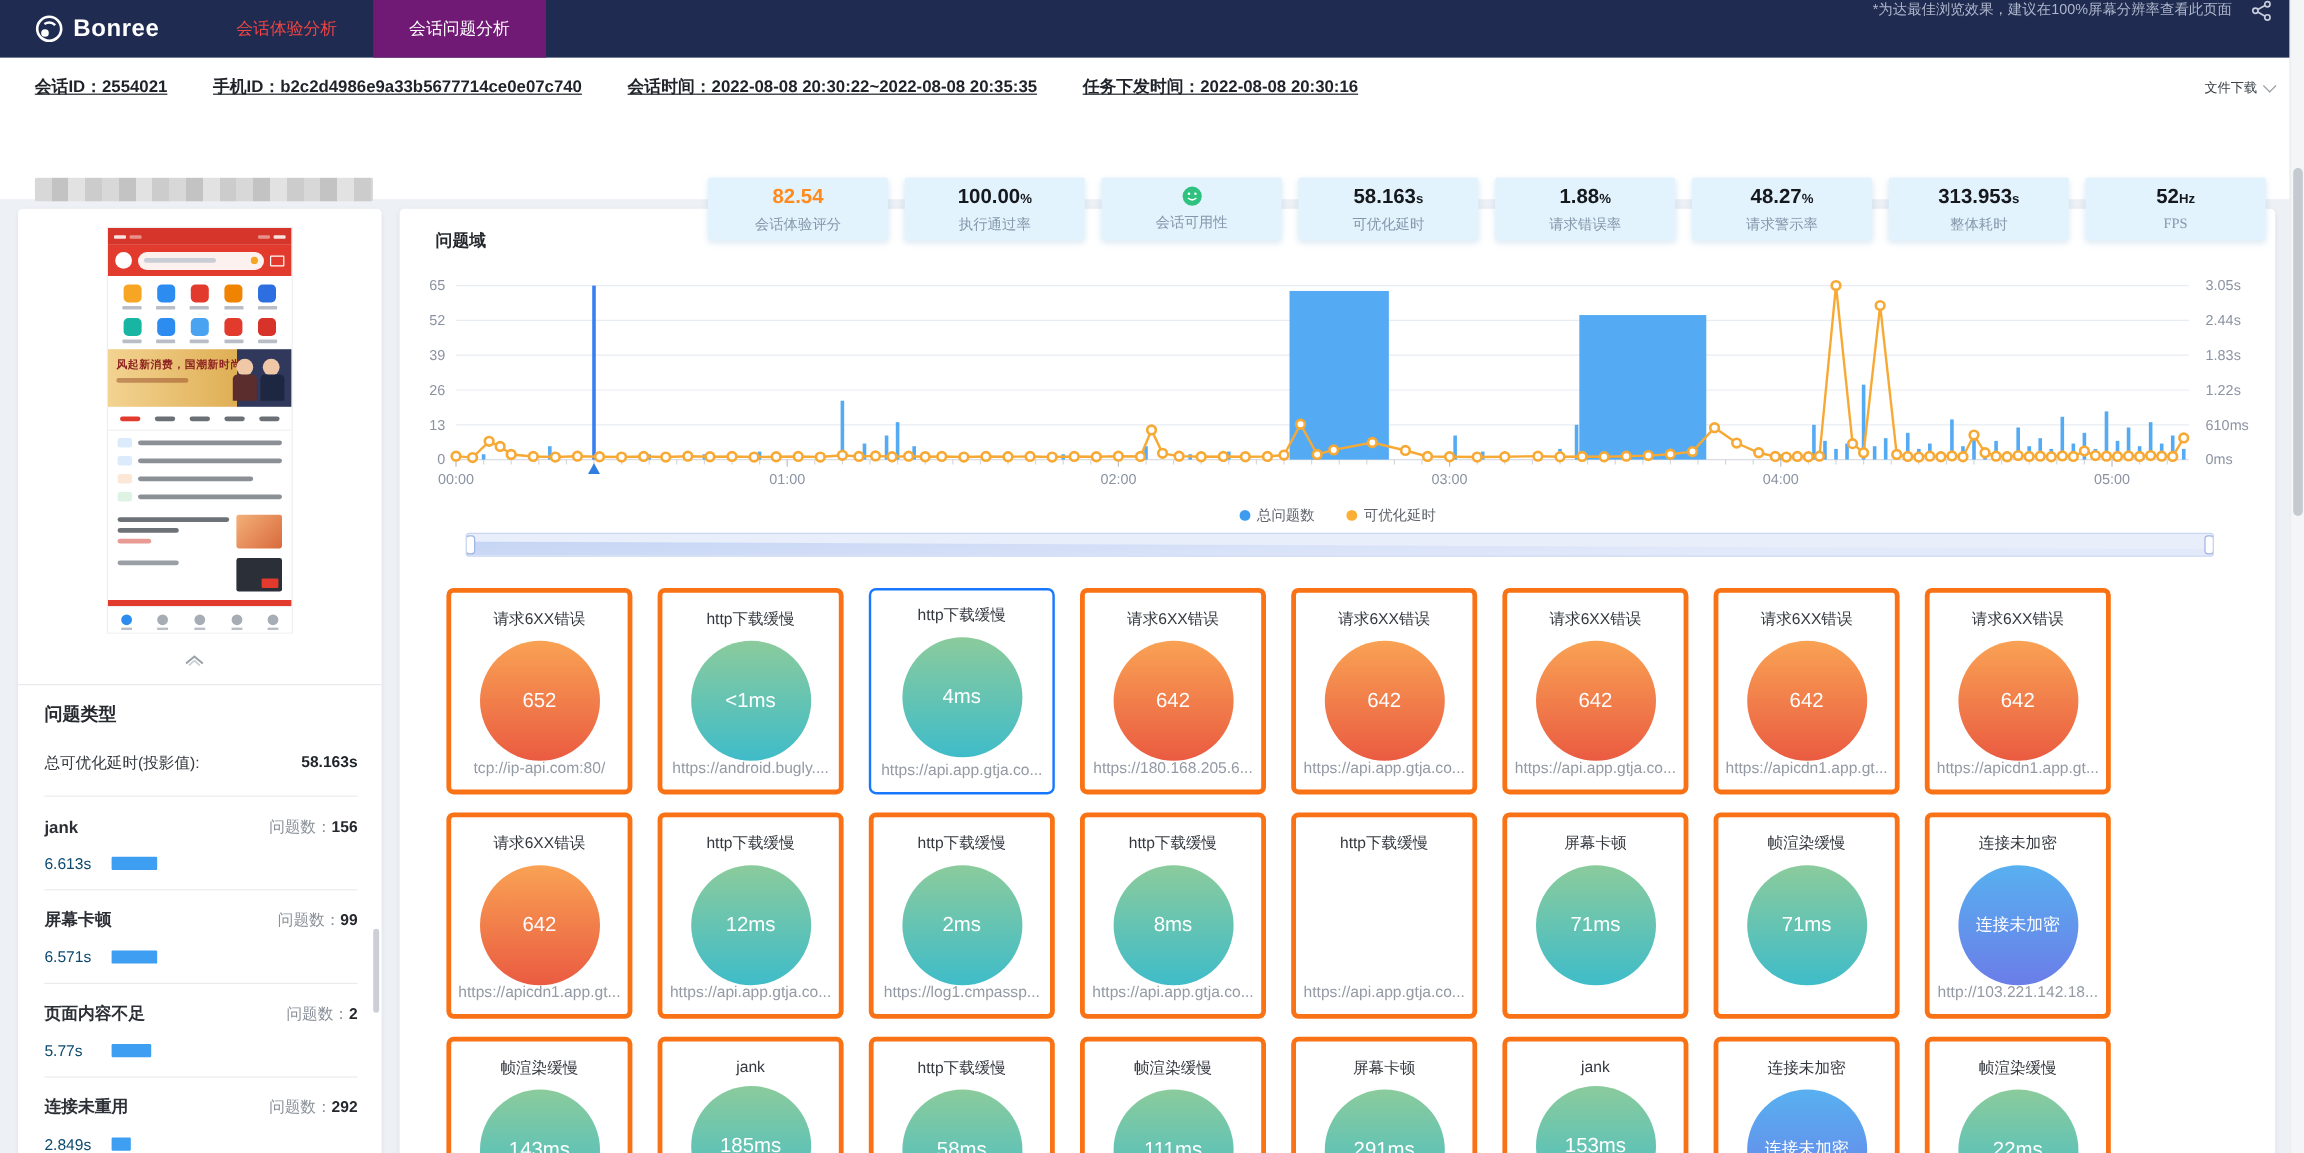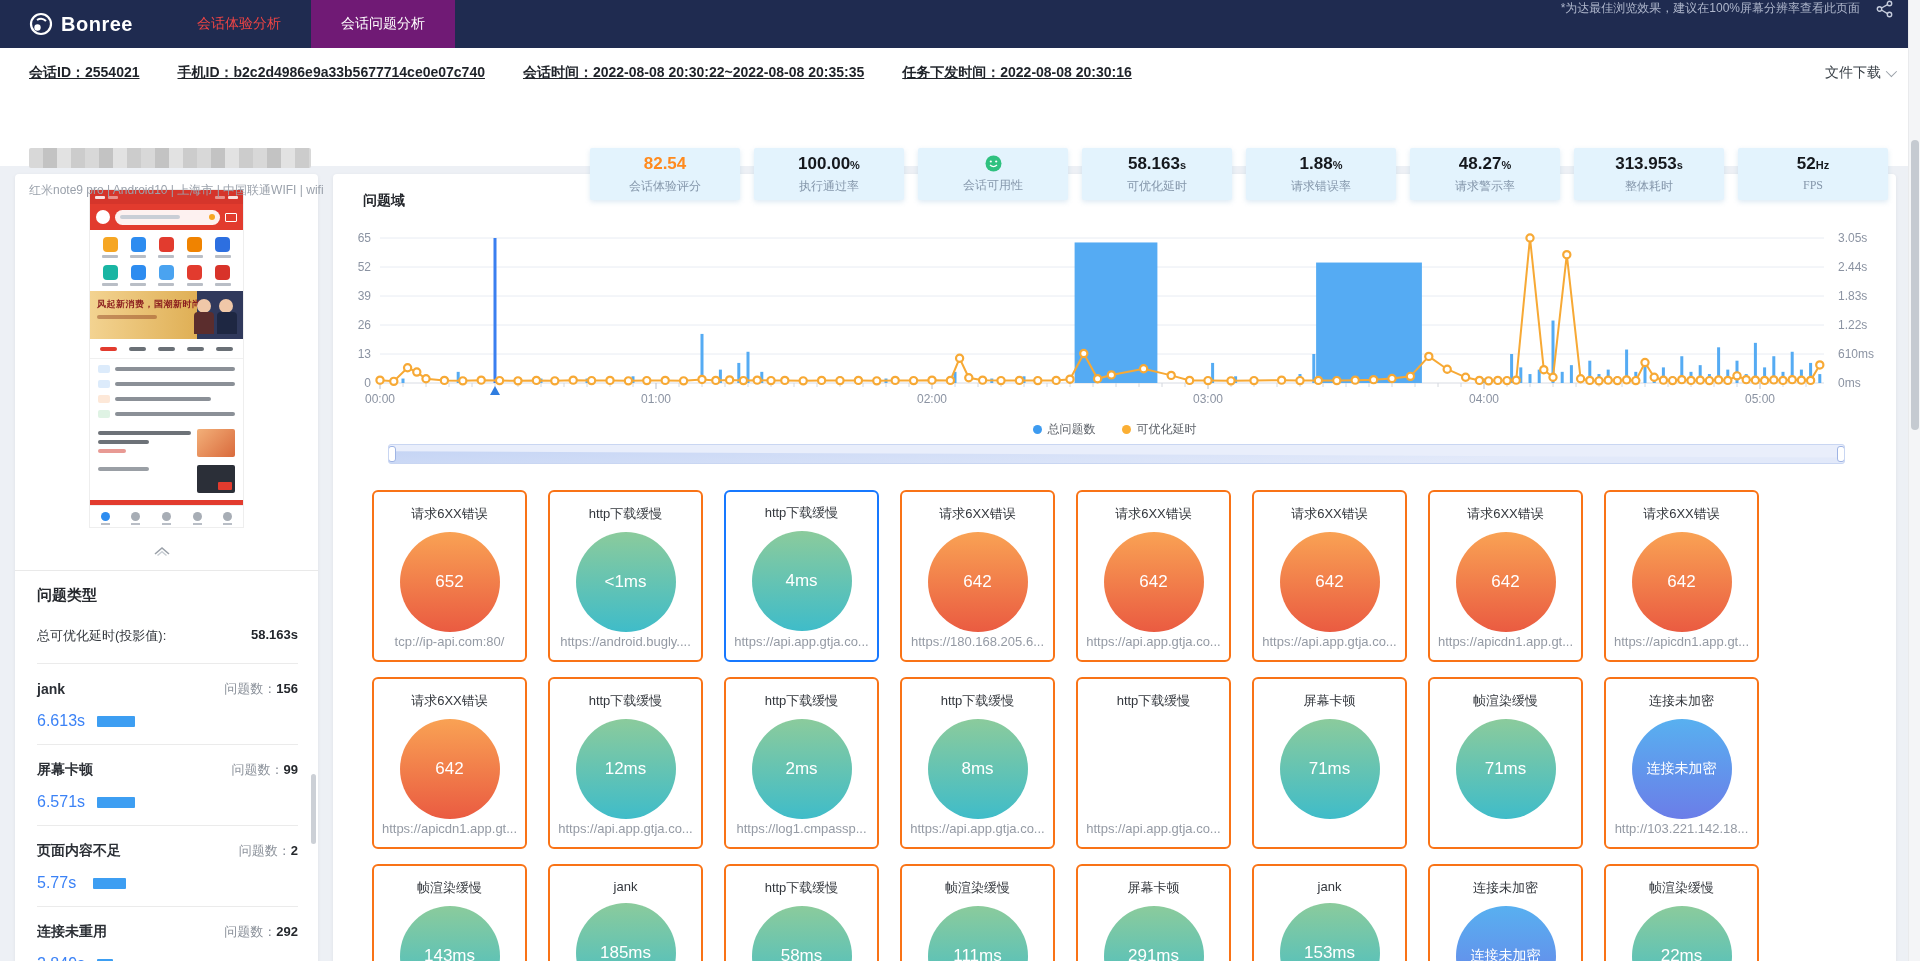--- a/index.html
+++ b/index.html
@@ -11,21 +11,21 @@
   .logo-text { color:#fff; font-size:20px; font-weight:600; letter-spacing:.5px; }
   .nav-tab { display:flex; align-items:center; padding:0 30px; font-size:14px; color:#ef4444; cursor:pointer; }
   .nav-tab.active { background:#701a75; color:#fff; font-weight:400; }
   .nav-right { margin-left:auto; display:flex; align-items:flex-start; gap:16px; padding-right:26px; }
   .nav-note { color:#aeb6cb; font-size:12px; }
 
   
   .top-strip { position:absolute; top:48px; left:0; width:100%; height:118px; background:#fff; z-index:20; }
   .infobar { display:flex; align-items:center; padding:16px 26px 0 29px; gap:38px; }
   .info-item { font-size:14px; font-weight:700; color:#1f2329; white-space:nowrap;text-decoration:underline; }
-  .file-download { margin-left:auto; font-size:14px; font-weight:400; color:#3a4148; display:flex; align-items:center; gap:5px; cursor:pointer; }
+  .file-download { margin-left:auto; font-size:11px; font-weight:400; color:#3a4148; display:flex; align-items:center; gap:5px; cursor:pointer; }
   .caret { width:8px; height:8px; border-right:1.5px solid #99a0a8; border-bottom:1.5px solid #99a0a8; transform:rotate(45deg) translateY(-2px); }
   .device-row { position:absolute; top:100px; left:29px; width:540px; }
   .mosaic { width:282px; height:20px; border-radius:2px;
     background:repeating-linear-gradient(90deg,#d8d8d8 0 14px,#c3c3c3 14px 28px,#e2e2e2 28px 42px,#cccccc 42px 56px),
                repeating-linear-gradient(0deg,rgba(255,255,255,.25) 0 7px,rgba(0,0,0,.05) 7px 14px); }
   .device-specs { margin-top:14px; font-size:12px; color:#9aa1ab; }
   .metric-cards { position:absolute; top:100px; left:590px; display:flex; gap:14px; }
   .metric-card { width:150px; height:52px; background:#e3f3fd; border-radius:2px; box-shadow:0 2px 5px rgba(120,170,210,.25); text-align:center; padding-top:6px; cursor:default; }
   .metric-value { font-size:17px; font-weight:700; color:#15181d; line-height:20px; }
   .metric-unit { font-size:11px; font-weight:700; }
@@ -81,38 +81,38 @@
   .ptype-title { font-size:15px; font-weight:700; color:#25282d; }
   .ptype-total { display:flex; justify-content:space-between; margin-top:22px; font-size:13px; color:#33373d; }
   .ptype-total b { font-weight:700; color:#1f2329; }
   .ptype-hr { height:1px; background:#ebebeb; margin-top:18px; }
   .pt-item { padding-top:16px; border-bottom:1px solid #ebebeb; padding-bottom:14px; cursor:pointer; }
   .pt-head { display:flex; justify-content:space-between; align-items:center; }
   .pt-name { font-size:14px; font-weight:700; color:#2c3036; }
   .pt-count { font-size:13px; color:#8a9099; }
   .pt-count b { color:#25282d; font-weight:700; }
   .pt-bar-row { display:flex; align-items:center; gap:12px; margin-top:14px; }
-  .pt-dur { font-size:16px; color:#3b82f6; min-width:44px; }
+  .pt-dur { font-size:13px; color:#0c4a6e; min-width:44px; }
   .pt-bar { height:11px; background:#3d9ef2; border-radius:1px; }
   .lp-scrollthumb { position:absolute; right:2px; top:600px; width:5px; height:70px; background:#ccd0d6; border-radius:3px; }
 
   
   .chart-title { position:absolute; top:18px; left:30px; font-size:14px; font-weight:700; color:#25282d; }
   #problem-chart { position:absolute; top:36px; left:0; }
   .legend { position:absolute; top:247px; left:0; width:100%; display:flex; justify-content:center; gap:26px; }
   .legend-item { display:flex; align-items:center; gap:6px; font-size:12px; color:#5f646b; cursor:pointer; }
   .legend-dot { width:9px; height:9px; border-radius:50%; }
   .dataslider { position:absolute; top:270px; left:55px; width:1457px; height:20px; background:#e9eefb; border:1px solid #c9d6f2; border-radius:3px; cursor:ew-resize; overflow:hidden; }
   .dataslider::before { content:""; position:absolute; inset:0; background:linear-gradient(177deg, rgba(96,140,225,.28), rgba(96,140,225,.05) 75%); clip-path:polygon(0 35%,100% 70%,100% 100%,0 100%); }
   .slider-handle { position:absolute; top:1px; width:8px; height:16px; background:#fff; border:1px solid #9fb4e4; border-radius:3px; }
   .slider-handle.left { left:-1px; } .slider-handle.right { right:-1px; }
 
   
   .cards { position:absolute; top:316px; left:39px; display:grid; grid-template-columns:repeat(8,155px); column-gap:21px; row-gap:15px; }
-  .pcard { width:155px; height:172px; background:#fff; border:2px solid #f97316; border-radius:6px; text-align:center; padding-top:13px; position:relative; cursor:pointer; }
+  .pcard { width:155px; height:172px; background:#fff; border:4px solid #f97316; border-radius:6px; text-align:center; padding-top:13px; position:relative; cursor:pointer; }
   .pcard.selected { border:2px solid #1778ff; padding-top:12px; }
   .pcard-title { font-size:13px; color:#33373d; }
   .pcard-circle { width:100px; height:100px; border-radius:50%; margin:9px auto 0; display:flex; align-items:center; justify-content:center; color:#fff; font-size:17px; font-weight:400; }
   .pcard-circle.error { background:linear-gradient(180deg,#f9a254,#ea5b41); }
   .pcard-circle.teal  { background:linear-gradient(180deg,#8bcb9c,#3fbcc9); }
   .pcard-circle.blue  { background:linear-gradient(180deg,#58b0f0,#6b7de8); font-size:14px; }
   .pcard-url { position:absolute; bottom:11px; width:100%; font-size:13px; color:#949aa4; white-space:nowrap; overflow:hidden; }
 
   
   .page-scroll { position:absolute; right:0; top:0; width:12px; height:100%; background:#f4f5f7; border-left:1px solid #e9eaec; z-index:40; }
@@ -149,21 +149,20 @@
       <div class="info-item">手机ID：b2c2d4986e9a33b5677714ce0e07c740</div>
       <div class="info-item">会话时间：2022-08-08 20:30:22~2022-08-08 20:35:35</div>
       <div class="info-item">任务下发时间：2022-08-08 20:30:16</div>
       <div class="file-download">
         <span>文件下载</span>
         <span class="caret"></span>
       </div>
     </div>
   <div class="device-row">
     <div class="mosaic"></div>
-    <div class="device-specs">红米note9 pro | Android10 | 上海市 | 中国联通WIFI | wifi</div>
   </div>
   <div class="metric-cards" id="metric-cards">
       <div class="metric-card">
         <div class="metric-value" style="color:#ff8a1e">82.54<span class="metric-unit"></span></div>
         <div class="metric-label">会话体验评分</div>
       </div>
       <div class="metric-card">
         <div class="metric-value">100.00<span class="metric-unit">%</span></div>
         <div class="metric-label">执行通过率</div>
       </div>

